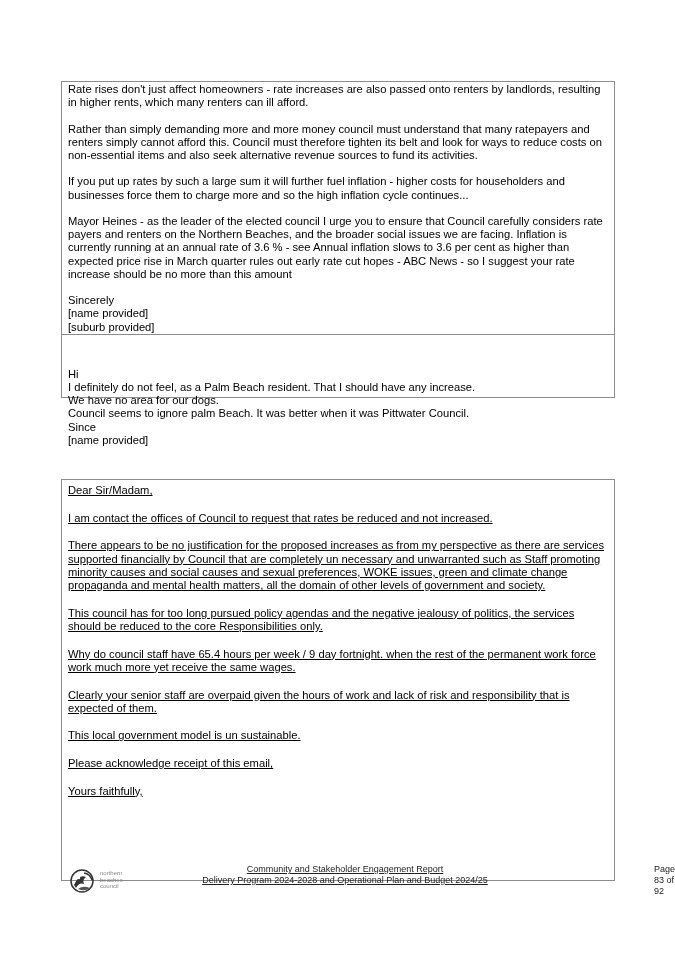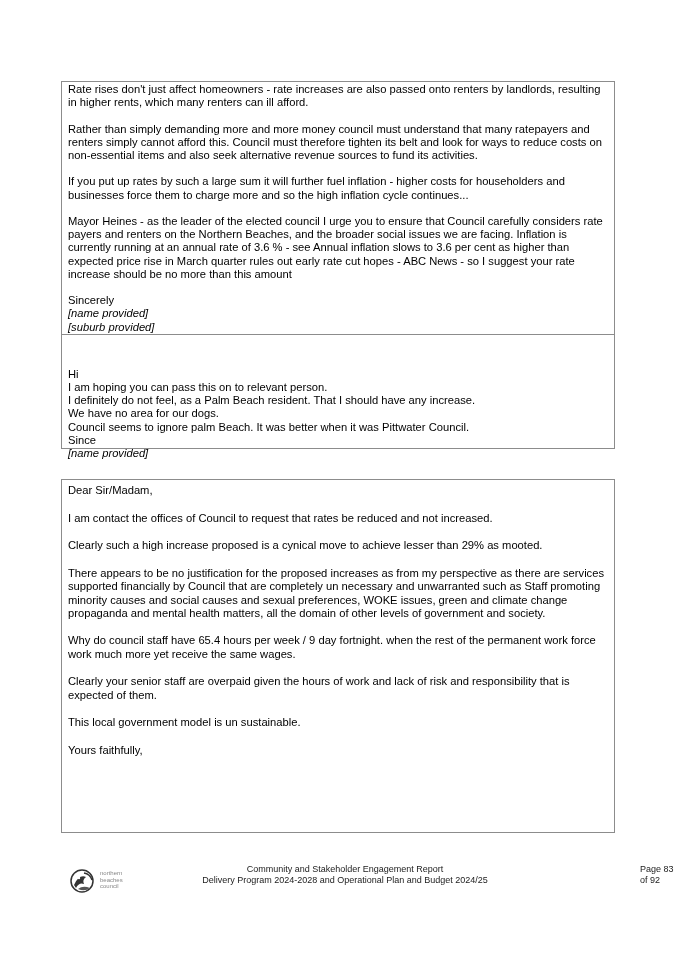--- a/index.html
+++ b/index.html
@@ -1,73 +1,73 @@
 <!DOCTYPE html>
 <html><head>
   <meta charset="utf-8">
   <style>
     html, body { margin: 0; padding: 0; background: #ffffff; }
     body { width: 675px; height: 954px; position: relative; overflow: hidden;
            font-family: "Liberation Sans", sans-serif; color: #000; }
     .box { position: absolute; left: 61px; width: 554px; border: 1px solid #8c8c8c; box-sizing: border-box; }
-    .box1 { top: 81px; height: 368px; }
-    .box2 { top: 479px; height: 354px; }
+    .box1 { top: 81px; height: 317px; }
+    .box2 { top: 479px; height: 402px; text-decoration: underline; }
     .cell { padding: 0 6px; font-size: 11.2px; line-height: 13.2px; }
     .cell p { margin: 0 0 13.2px 0; }
     .cell p.last { margin-bottom: 0; }
     .cell .line { display: block; }
-    .cell .it { font-style: italic; }
+    .cell .it { }
     .cellA { padding-top: 1px; }
     .divider { border-top: 1px solid #8c8c8c; }
     .cellB { padding-top: 0px; margin-top: 33px; }
     .cellC { padding-top: 4px; }
     .cellC p { margin-bottom: 14.5px; }
     .footer { position: absolute; top: 864px; left: 0; width: 675px; font-size: 9px; line-height: 11px; color: #222; }
     .logo { position: absolute; left: 70px; top: 4px; width: 60px; height: 30px; }
     .logo-mark { position: absolute; left: 0; top: 0; width: 26px; height: 26px; }
     .logo-text { position: absolute; left: 30px; top: 2px; font-size: 6px; line-height: 6.5px; color: #888; }
-    .footer-center { position: absolute; left: 200px; width: 290px; text-align: center; }
-    .footer-page { position: absolute; left: 604px; padding-left: 36px; }
+    .footer-center { position: absolute; left: 200px; width: 290px; text-align: center; text-decoration: underline; }
+    .footer-page { position: absolute; left: 618px; padding-left: 36px; }
   </style>
 </head>
 <body>
 
 <div class="box box1">
   <div class="cell cellA">
     <p>Rate rises don't just affect homeowners - rate increases are also passed onto renters by landlords, resulting in higher rents, which many renters can ill afford.</p>
     <p>Rather than simply demanding more and more money council must understand that many ratepayers and renters simply cannot afford this. Council must therefore tighten its belt and look for ways to reduce costs on non-essential items and also seek alternative revenue sources to fund its activities.</p>
     <p>If you put up rates by such a large sum it will further fuel inflation - higher costs for householders and businesses force them to charge more and so the high inflation cycle continues...</p>
     <p>Mayor Heines - as the leader of the elected council I urge you to ensure that Council carefully considers rate payers and renters on the Northern Beaches, and the broader social issues we are facing. Inflation is currently running at an annual rate of 3.6 % - see Annual inflation slows to 3.6 per cent as higher than expected price rise in March quarter rules out early rate cut hopes - ABC News - so I suggest your rate increase should be no more than this amount</p>
     <p class="last">
       <span class="line">Sincerely</span>
       <span class="line it">[name provided]</span>
       <span class="line it">[suburb provided]</span>
     </p>
   </div>
   <div class="divider"></div>
   <div class="cell cellB">
     <span class="line">Hi</span>
-    <span class="line">I am hoping you can pass this on to relevant person.</span>
     <span class="line">I definitely do not feel, as a Palm Beach resident. That I should have any increase.</span>
     <span class="line">We have no area for our dogs.</span>
     <span class="line">Council seems to ignore palm Beach. It was better when it was Pittwater Council.</span>
     <span class="line">Since</span>
     <span class="line it">[name provided]</span>
   </div>
 </div>
 
 <div class="box box2">
   <div class="cell cellC">
     <p>Dear Sir/Madam,</p>
     <p>I am contact the offices of Council to request that rates be reduced and not increased.</p>
-    <p>Clearly such a high increase proposed is a cynical move to achieve lesser than 29% as mooted.</p>
     <p>There appears to be no justification for the proposed increases as from my perspective as there are services supported financially by Council that are completely un necessary and unwarranted such as Staff promoting minority causes and social causes and sexual preferences, WOKE issues, green and climate change propaganda and mental health matters, all the domain of other levels of government and society.</p>
+    <p>This council has for too long pursued policy agendas and the negative jealousy of politics, the services should be reduced to the core Responsibilities only.</p>
     <p>Why do council staff have 65.4 hours per week / 9 day fortnight. when the rest of the permanent work force work much more yet receive the same wages.</p>
     <p>Clearly your senior staff are overpaid given the hours of work and lack of risk and responsibility that is expected of them.</p>
     <p>This local government model is un sustainable.</p>
+    <p>Please acknowledge receipt of this email,</p>
     <p class="last">Yours faithfully,</p>
   </div>
 </div>
 
 <div class="footer">
   <div class="logo">
     <svg class="logo-mark" viewBox="0 0 26 26">
       <circle cx="12" cy="13" r="11" fill="none" stroke="#333" stroke-width="1.5"></circle>
       <path d="M4 17 Q9 6 16 9 Q12 12 14 16 Q9 14 6 20 Z" fill="#333"></path>
       <path d="M8 21 Q13 17 20 20 Q15 24 8 21 Z" fill="#555"></path>

